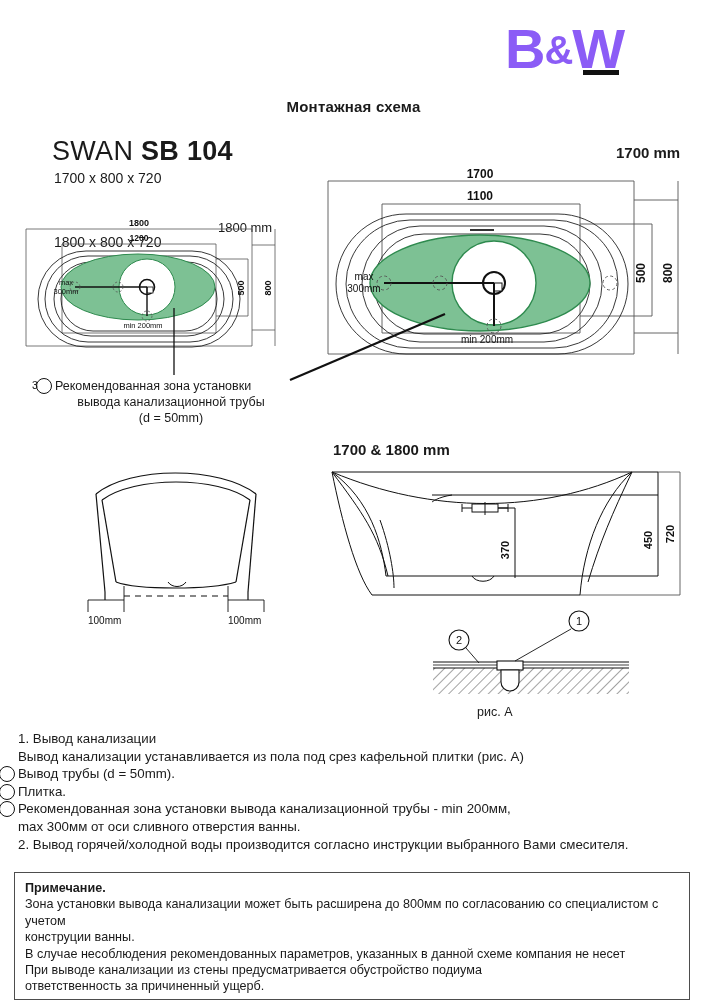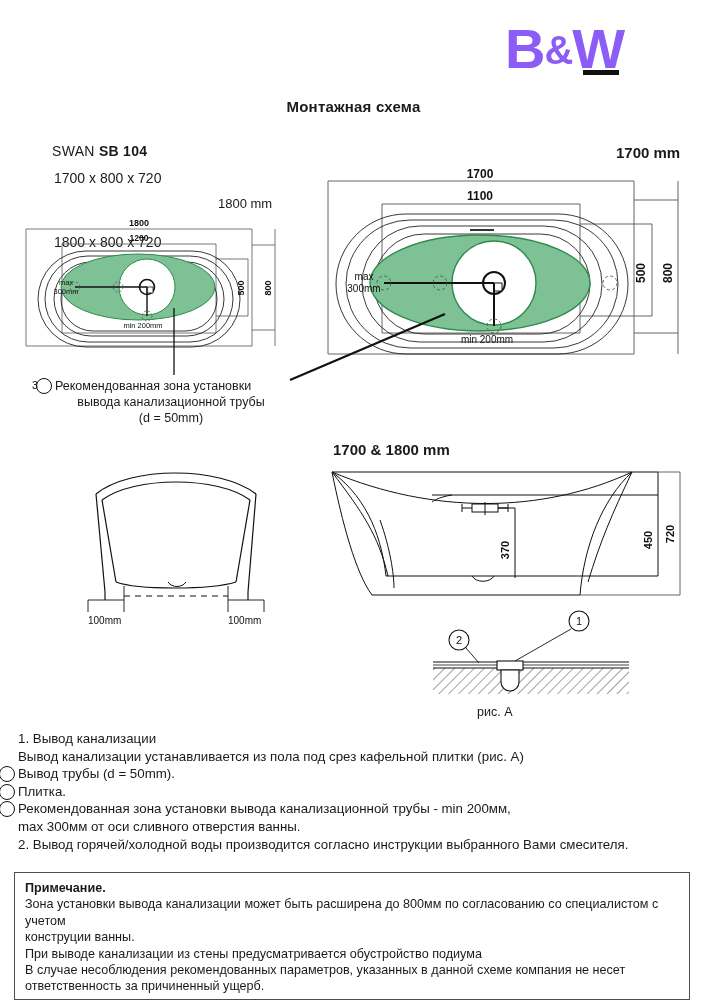--- a/index.html
+++ b/index.html
@@ -55,22 +55,22 @@
     top: 98px;
     width: 707px;
     text-align: center;
     font-size: 15px;
     font-weight: bold;
     letter-spacing: .2px;
   }
   #product-name {
     position: absolute;
     left: 52px;
-    top: 143px;
-    font-size: 14px;
+    top: 136px;
+    font-size: 27px;
     letter-spacing: .3px;
     text-align: right;
   }
   #product-name .model {
     font-weight: bold;
   }
   #product-dim-1 {
     position: absolute;
     left: 54px;
     top: 170px;
@@ -81,21 +81,21 @@
     left: 54px;
     top: 189px;
     font-size: 14px;
     margin-top: 45px;
   }
   .size-caption {
     position: absolute;
     font-size: 15px;
     font-weight: bold;
   }
-  #caption-1800 { left: 218px; top: 196px; font-size: 13px; font-weight: normal;}
+  #caption-1800 { left: 218px; top: 220px; font-size: 13px; font-weight: normal;}
   #caption-1700 { left: 616px; top: 144px; }
   #caption-side { left: 333px; top: 441px; }
   
   .dwg {
     position: absolute;
   }
   
   #zone-note {
     position: absolute;
     left: 36px;
@@ -423,18 +423,18 @@
     <div class="row hang"><span class="circnum">2</span><span>Плитка.</span></div>
     <div class="row hang"><span class="circnum">3</span><span>Рекомендованная зона установки вывода канализационной трубы - min 200мм,</span></div>
     <div class="row">max 300мм от оси сливного отверстия ванны.</div>
     <div class="row">2. Вывод горячей/холодной воды производится согласно инструкции выбранного Вами смесителя.</div>
   </div>
 
   <div id="note-box">
     <div class="note-head">Примечание.</div>
     <div>Зона установки вывода канализации может быть расширена до 800мм по согласованию со специалистом с учетом</div>
     <div>конструции ванны.</div>
+    <div>В случае несоблюдения рекомендованных параметров, указанных в данной схеме компания не несет</div>
     <div>При выводе канализации из стены предусматривается обустройство подиума</div>
-    <div>В случае несоблюдения рекомендованных параметров, указанных в данной схеме компания не несет</div>
     <div>ответственность за причиненный ущерб.</div>
   </div>
 
 </div>
 
 </body></html>

